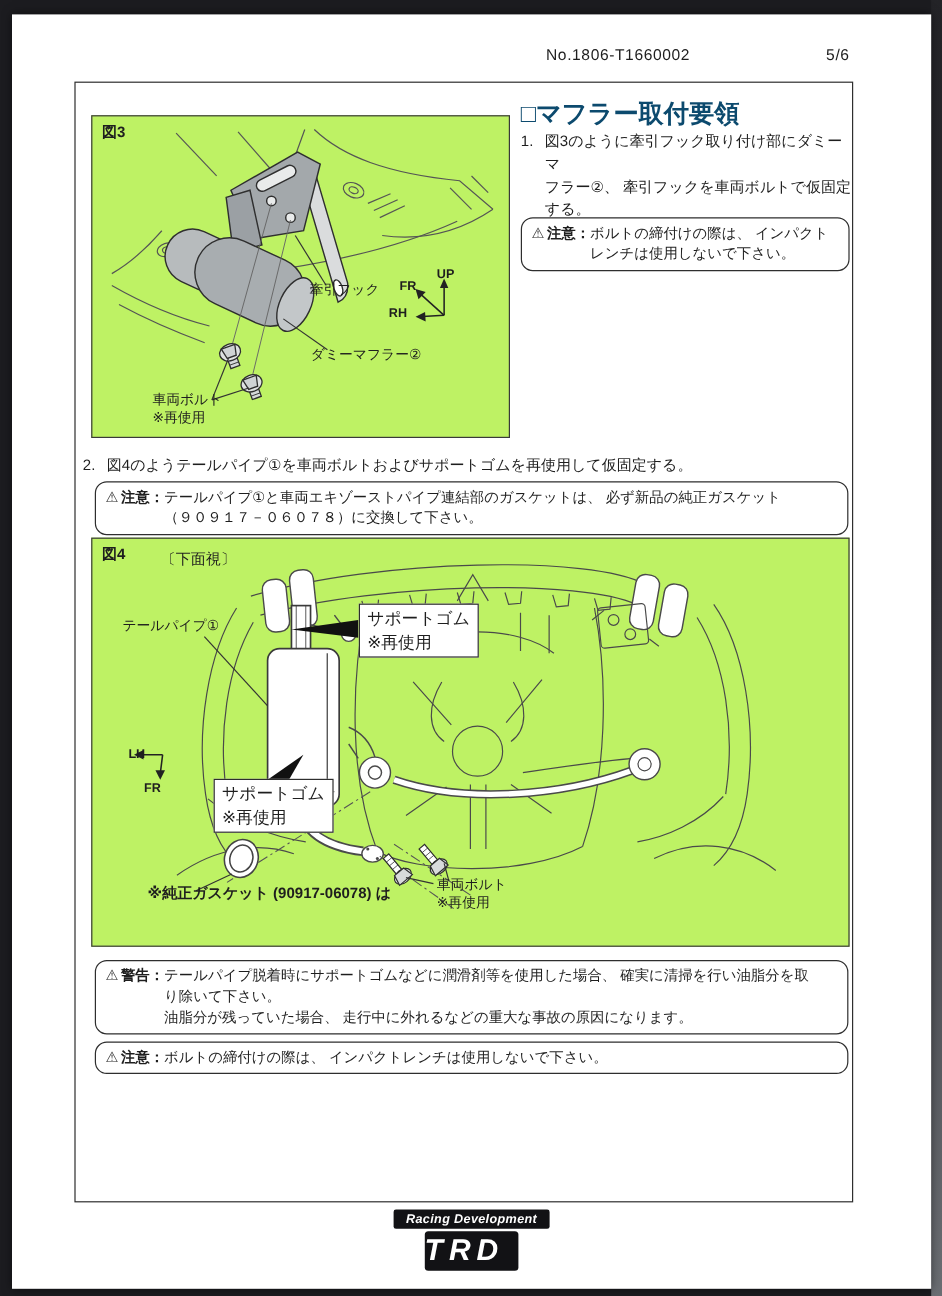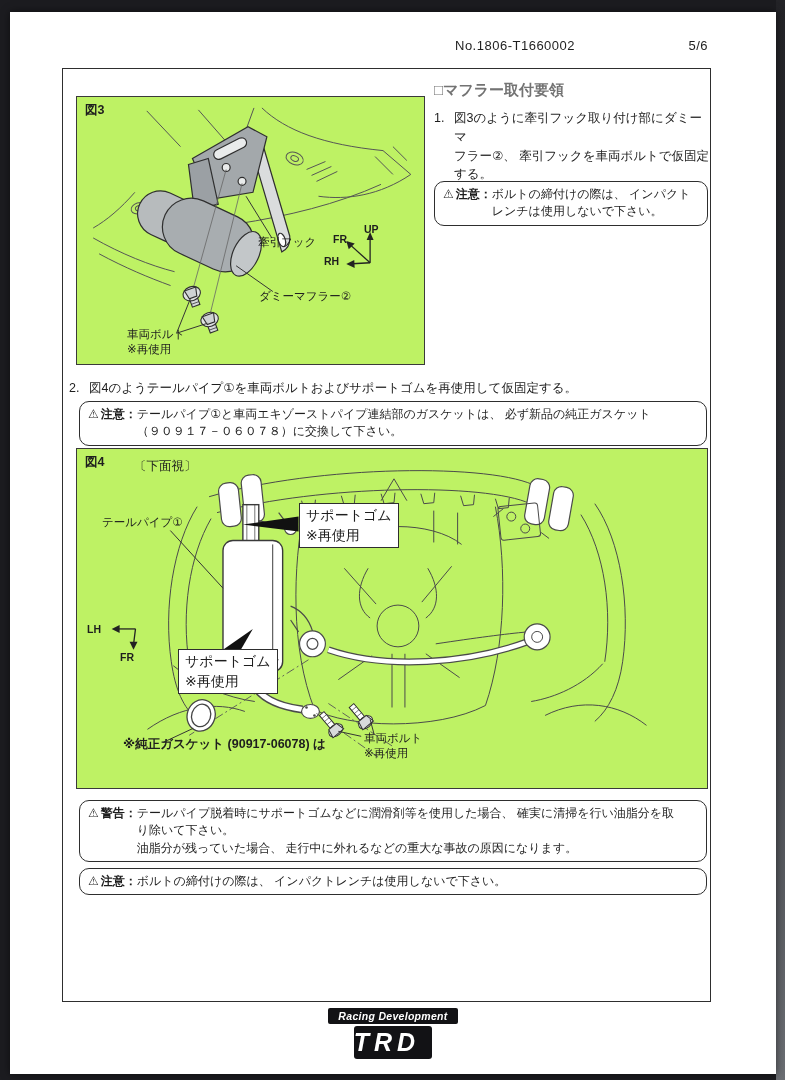--- a/index.html
+++ b/index.html
@@ -12,21 +12,21 @@
   .doc-header{position:absolute;left:445px;top:26px;width:253px;display:flex;
     justify-content:space-between;font-size:13px;color:#1e1e1e;letter-spacing:.5px;font-weight:500;}
   .frame{position:absolute;left:52px;top:56px;width:649px;height:934px;
     border:1.5px solid #2e2e2e;box-sizing:border-box;}
   .figbox{position:absolute;border:1px solid #3a3a3a;background:#bef264;box-sizing:border-box;}
   .figbox svg{position:absolute;left:0;top:0;width:100%;height:100%;}
   .flabel{position:absolute;font-size:12.5px;color:#1e1e1e;font-weight:600;}
   .callout{position:absolute;font-size:11.5px;color:#1e1e1e;white-space:nowrap;line-height:1.3;}
   .callout.bold{font-weight:700;font-size:12.5px;margin-left:16px;}
   .axis{position:absolute;font-size:10.5px;font-weight:700;color:#1e1e1e;}
-  .title{position:absolute;font-size:15px;font-weight:700;color:#737373;white-space:nowrap;}
+  .title{position:absolute;font-size:21px;font-weight:700;color:#0c4a6e;white-space:nowrap;}
   .step{position:absolute;display:flex;font-size:12.5px;color:#1e1e1e;line-height:1.5;}
   .stepnum{width:20px;flex:none;}
   .prewrap{white-space:pre-wrap;}
   .notice{position:absolute;display:flex;align-items:flex-start;border:1.5px solid #2e2e2e;
     border-radius:10px;padding:4px 8px;font-size:12px;line-height:1.45;color:#1e1e1e;
     box-sizing:border-box;background:#fff;}
   .nicon{flex:none;margin-right:2px;}
   .nlabel{flex:none;font-weight:700;}
   .ntext{flex:1;}
   .labelbox{position:absolute;border:1.5px solid #2e2e2e;background:#fff;padding:2px 6px;
@@ -281,21 +281,21 @@
         <div class="flabel" style="left:57px;top:9px;font-weight:400;">〔下面視〕</div>
         <div class="callout" style="left:25px;top:66px;">テールパイプ①</div>
         <div class="labelbox" style="left:222px;top:54px;">
           <div>サポートゴム</div>
           <div>※再使用</div>
         </div>
         <div class="labelbox" style="left:101px;top:200px;">
           <div>サポートゴム</div>
           <div>※再使用</div>
         </div>
-        <div class="axis" style="left:10px;top:174px;text-align:center;">LH</div>
+        <div class="axis" style="left:30px;top:174px;text-align:center;">LH</div>
         <div class="axis" style="left:43px;top:202px;">FR</div>
         <div class="callout" style="left:287px;top:282px;">車両ボルト</div>
         <div class="callout" style="left:287px;top:297px;">※再使用</div>
         <div class="callout bold" style="left:30px;top:287px;">※純正ガスケット (90917-06078) は</div>
       </div>
 
       <div class="notice" style="left:16px;top:731px;width:628px;">
         <span class="nicon">⚠</span>
         <span class="nlabel">警告：</span>
         <div class="ntext prewrap">テールパイプ脱着時にサポートゴムなどに潤滑剤等を使用した場合、 確実に清掃を行い油脂分を取

